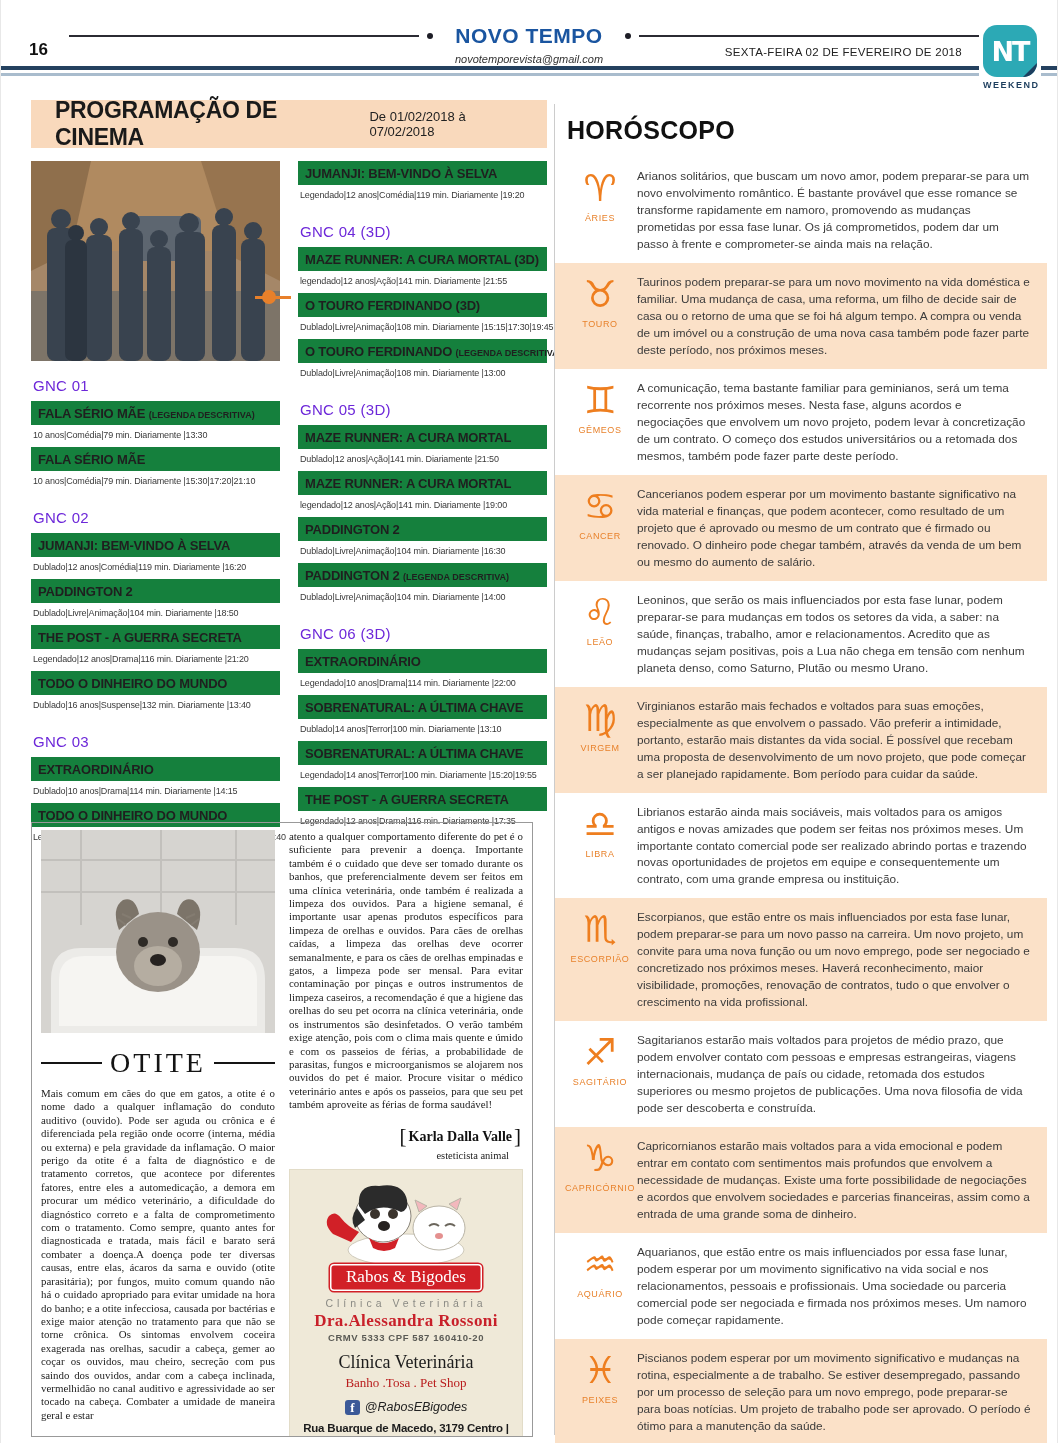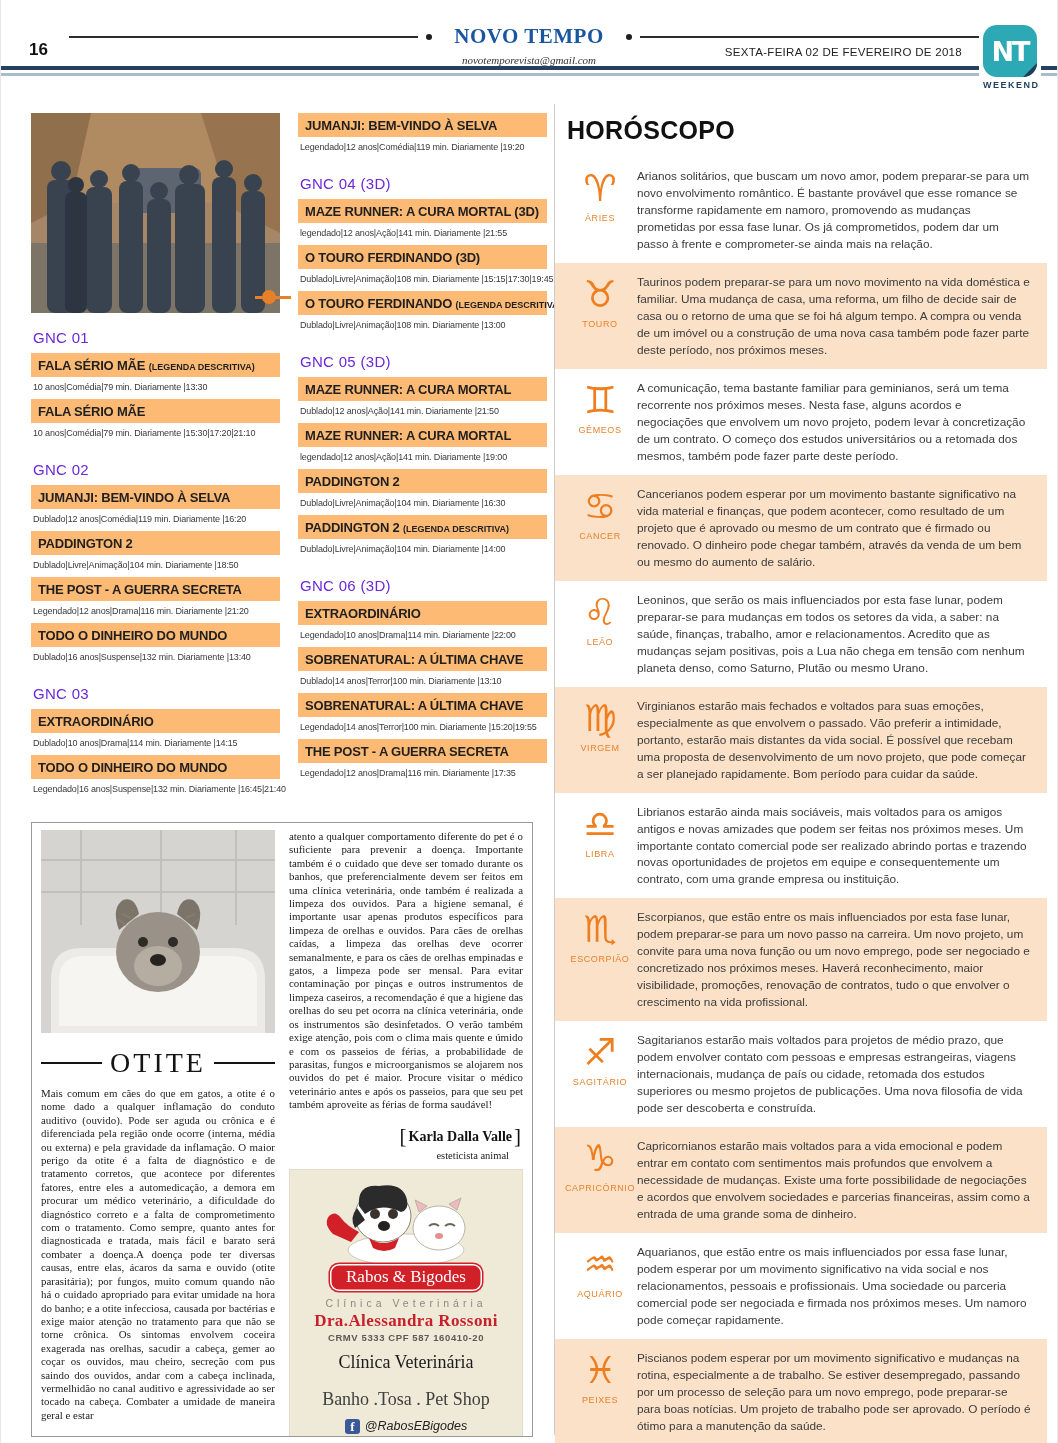--- a/index.html
+++ b/index.html
@@ -5,21 +5,21 @@
   * { margin:0; padding:0; box-sizing:border-box; }
   html,body { background:#e8e8e8; }
   body { font-family:"Liberation Sans", sans-serif; }
   #page {
     position:relative; width:1056px; height:1443px; background:#ffffff;
     margin:0 auto; overflow:hidden;
   }
 
   
   .page-num { position:absolute; left:28px; top:40px; font-size:17px; font-weight:bold; color:#111; }
-  .mast-center { position:absolute; left:0; right:0; top:24px; display:flex; flex-direction:column; align-items:center;font-family:Liberation Serif, serif; }
+  .mast-center { position:absolute; left:0; right:0; top:24px; display:flex; flex-direction:column; align-items:center; }
   .mast-row { display:flex; align-items:center; width:920px; }
   .mast-line { flex:1; height:2px; background:#2b2b33; }
   .mast-dot { width:6px; height:6px; border-radius:50%; background:#1d1d26; margin:0 8px; }
   .mast-title { font-size:21px; font-weight:bold; color:#1a55a0; letter-spacing:0.5px; padding:0 14px; white-space:nowrap; }
   .mast-email { font-size:11px; font-style:italic; color:#333; margin-top:5px; }
   .header-date { position:absolute; right:95px; top:46px; font-size:11.5px; color:#222; letter-spacing:0.3px; }
   .rule-dark  { position:absolute; left:0; right:0; top:66px; height:4px; background:#24415f; }
   .rule-light { position:absolute; left:0; right:0; top:73px; height:3px; background:#a9bccd; }
   .nt-logo { position:absolute; right:16px; top:22px; width:62px; background:#fff; padding:3px 4px 2px; text-align:center; }
   .nt-box { position:relative; width:54px; height:52px; margin:0 auto; background:#2ca9b5; border-radius:14px;
@@ -33,21 +33,21 @@
   .cine-banner { height:48px; background:#f9d9bc; display:flex; align-items:center; justify-content:space-between; padding:0 14px 0 24px; }
   .cine-title { font-size:23px; font-weight:bold; color:#1a1a1a; letter-spacing:-0.3px; }
   .cine-range { font-size:13px; color:#222; }
   .venue-banner { margin-top:13px; height:26px; background:#fbe5d1; display:flex; align-items:center; padding-left:10px; }
   .venue-label { font-size:12.5px; font-weight:bold; color:#d66e2c; letter-spacing:0.3px; }
   .cine-cols { display:flex; gap:18px; margin-top:13px; }
   .cine-col { width:249px; }
   .movie-photo { width:249px; height:200px; margin-bottom:10px; overflow:hidden; }
   .screen-heading { font-size:15px; color:#6d28d9; margin:16px 0 7px 2px; letter-spacing:0.3px; }
   .cine-col > .block:first-child .screen-heading { margin-top:2px; }
-  .movie-title { background:#fdba74; font-size:13px; font-weight:bold; color:#1f1f1f; padding:5px 7px 4px; margin-bottom:2px; letter-spacing:-0.2px; white-space:nowrap; }
+  .movie-title { background:#15803d; font-size:13px; font-weight:bold; color:#1f1f1f; padding:5px 7px 4px; margin-bottom:2px; letter-spacing:-0.2px; white-space:nowrap; }
   .movie-note { font-size:9px; font-weight:bold; letter-spacing:0; }
   .movie-details { font-size:9px; color:#3a3a3a; padding:3px 2px 7px; letter-spacing:-0.15px; white-space:nowrap; }
 
   
   .connector-line { position:absolute; left:254px; top:296px; width:36px; height:3px; background:#e8802a; }
   .connector-dot  { position:absolute; left:261px; top:290px; width:14px; height:14px; border-radius:50%; background:#e8802a; }
 
   
   .vdivider { position:absolute; left:553px; top:104px; bottom:8px; width:1px; background:#cccccc; }
 
@@ -72,27 +72,27 @@
   .article-text { font-family:"Liberation Serif",serif; font-size:10.9px; line-height:1.23; color:#1c1c1c; text-align:justify; }
   .byline { text-align:right; margin:12px 2px 2px 0; }
   .byline-name { font-family:"Liberation Serif",serif; font-weight:bold; font-size:14px; color:#111; }
   .byline-name::before { content:"["; font-size:21px; font-weight:normal; vertical-align:-2px; padding-right:2px; }
   .byline-name::after  { content:"]"; font-size:21px; font-weight:normal; vertical-align:-2px; padding-left:2px; }
   .byline-role { font-family:"Liberation Serif",serif; font-size:10.5px; color:#222; margin:-1px 14px 0 0; text-align:right; }
 
   
   .ad-box { margin-top:8px; background:#efe9d8; border:1px solid #e2dcc8; padding:6px 6px 12px; text-align:center; }
   .ad-art { width:170px; height:92px; margin:0 auto; display:block; }
-  .ad-badge { display:inline-block; background:#d12027; color:#fff; border-radius:9px; padding:3px 16px 4px;
+  .ad-badge { display:inline-block; background:#d12027; color:#fff; border-radius:4px; padding:3px 16px 4px;
               font-family:"Liberation Serif",serif; font-size:17px; box-shadow:inset 0 0 0 1.5px #fff, 0 0 0 1.5px #d12027; margin-top:-6px; }
   .ad-tag { font-size:10.5px; color:#8a8a84; letter-spacing:4px; margin-top:6px; }
   .ad-doc { font-family:"Liberation Serif",serif; font-weight:bold; font-size:17px; color:#c8202a; margin-top:2px; letter-spacing:0.4px; }
   .ad-cred { font-size:9.5px; font-weight:bold; color:#5a5a55; letter-spacing:0.6px; margin-top:1px; }
   .ad-line1 { font-family:"Liberation Serif",serif; font-size:18px; color:#1c1c1c; margin-top:9px; }
-  .ad-line2 { font-family:"Liberation Serif",serif; font-size:18px; color:#404040; margin-top:16px; }
+  .ad-line2 { font-family:"Liberation Serif",serif; font-size:13px; color:#b91c1c; margin-top:2px; }
   .ad-fb { display:flex; align-items:center; justify-content:center; gap:5px; margin-top:9px; }
   .fb-icon { width:15px; height:15px; background:#3b5998; border-radius:3px; color:#fff; font-family:"Liberation Serif",serif;
              font-weight:bold; font-size:13px; line-height:15px; text-align:center; }
   .ad-social { font-size:12.5px; color:#222;font-style:italic; }
   .ad-addr { font-size:11.5px; font-weight:bold; color:#1c1c1c; margin-top:7px; letter-spacing:-0.2px; }
 </style>
 </head>
 <body>
 
 <div id="page">
@@ -115,20 +115,24 @@
     <div class="nt-logo">
       <div class="nt-box">
         <span>NT</span>
         <div class="nt-corner"></div>
       </div>
       <div class="nt-weekend">WEEKEND</div>
     </div>
   </div>
 
   <div class="cinema">
+    <div class="cine-banner">
+      <div class="cine-title">PROGRAMAÇÃO DE CINEMA</div>
+      <div class="cine-range">De 01/02/2018 à 07/02/2018</div>
+    </div>
 
     <div class="cine-cols">
 
       <div class="cine-col">
         <div class="movie-photo">
           <svg width="249" height="200" viewBox="0 0 249 200" xmlns="http://www.w3.org/2000/svg">
             <rect width="249" height="200" fill="#a58768"></rect>
             <rect y="0" width="249" height="90" fill="#b08a60"></rect>
             <path d="M0 0 L60 0 L40 90 L0 110 Z" fill="#8f6f4c"></path>
             <path d="M249 0 L170 0 L200 95 L249 120 Z" fill="#97744f"></path>

